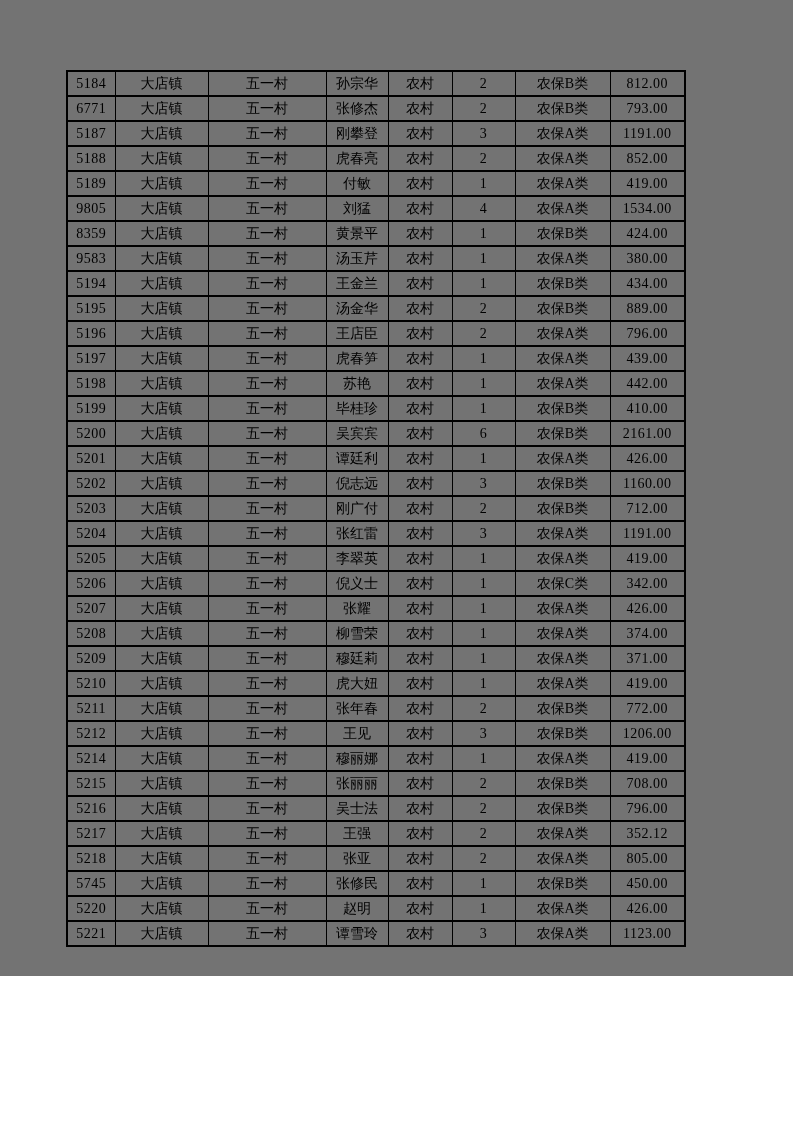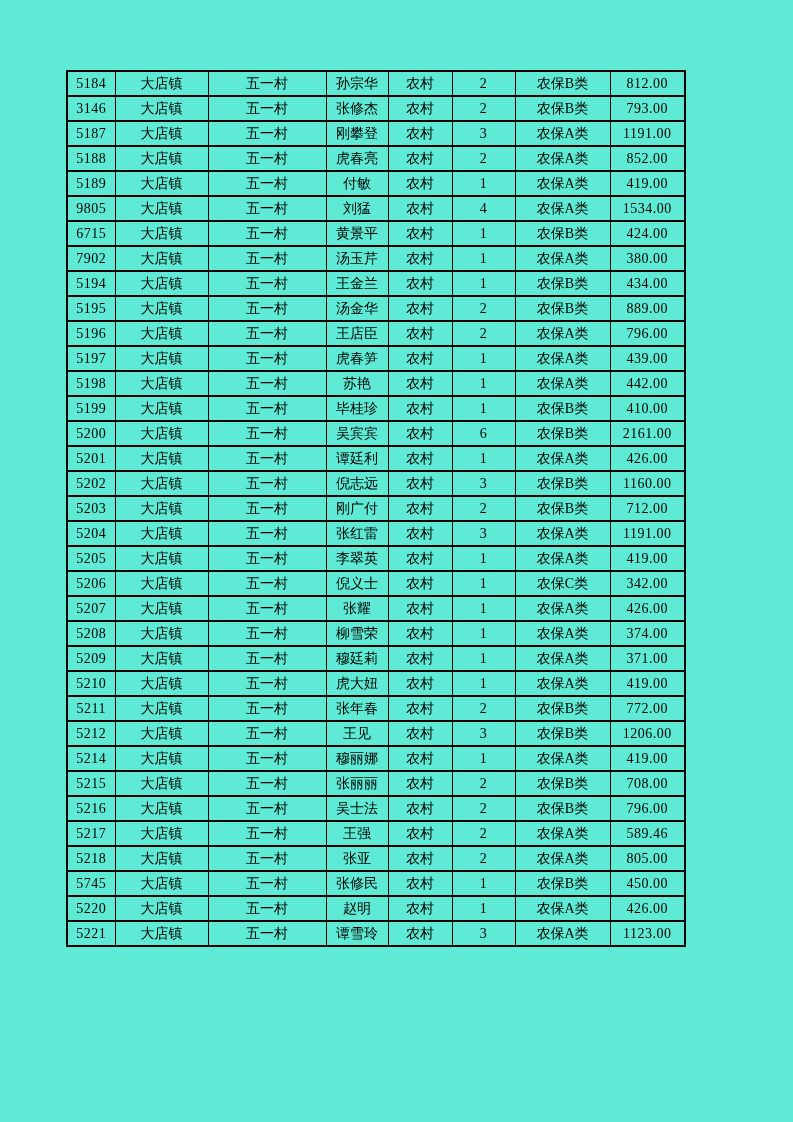--- a/index.html
+++ b/index.html
@@ -12,22 +12,22 @@
     background: #ffffff;
     position: relative;
     overflow: hidden;
     font-family: "Liberation Serif", "DejaVu Serif", serif;
   }
   .page {
     position: absolute;
     left: 0;
     top: 0;
     width: 793px;
-    height: 1122px;
-    background: #5eead4;
+    height: 976px;
+    background: #737373;
   }
   table.roster {
     position: absolute;
     left: 66px;
     top: 70px;
     width: 618px;
     border-collapse: collapse;
     table-layout: fixed;
     border: 2px solid #000000;
   }
@@ -79,21 +79,21 @@
           <td class="cell-id">5184</td>
           <td class="cell-town">大店镇</td>
           <td class="cell-village">五一村</td>
           <td class="cell-name">孙宗华</td>
           <td class="cell-residence">农村</td>
           <td class="cell-count">2</td>
           <td class="cell-category">农保B类</td>
           <td class="cell-amount">812.00</td>
         </tr>
         <tr>
-          <td class="cell-id">3146</td>
+          <td class="cell-id">6771</td>
           <td class="cell-town">大店镇</td>
           <td class="cell-village">五一村</td>
           <td class="cell-name">张修杰</td>
           <td class="cell-residence">农村</td>
           <td class="cell-count">2</td>
           <td class="cell-category">农保B类</td>
           <td class="cell-amount">793.00</td>
         </tr>
         <tr>
           <td class="cell-id">5187</td>
@@ -129,31 +129,31 @@
           <td class="cell-id">9805</td>
           <td class="cell-town">大店镇</td>
           <td class="cell-village">五一村</td>
           <td class="cell-name">刘猛</td>
           <td class="cell-residence">农村</td>
           <td class="cell-count">4</td>
           <td class="cell-category">农保A类</td>
           <td class="cell-amount">1534.00</td>
         </tr>
         <tr>
-          <td class="cell-id">6715</td>
+          <td class="cell-id">8359</td>
           <td class="cell-town">大店镇</td>
           <td class="cell-village">五一村</td>
           <td class="cell-name">黄景平</td>
           <td class="cell-residence">农村</td>
           <td class="cell-count">1</td>
           <td class="cell-category">农保B类</td>
           <td class="cell-amount">424.00</td>
         </tr>
         <tr>
-          <td class="cell-id">7902</td>
+          <td class="cell-id">9583</td>
           <td class="cell-town">大店镇</td>
           <td class="cell-village">五一村</td>
           <td class="cell-name">汤玉芹</td>
           <td class="cell-residence">农村</td>
           <td class="cell-count">1</td>
           <td class="cell-category">农保A类</td>
           <td class="cell-amount">380.00</td>
         </tr>
         <tr>
           <td class="cell-id">5194</td>
@@ -376,21 +376,21 @@
           <td class="cell-amount">796.00</td>
         </tr>
         <tr>
           <td class="cell-id">5217</td>
           <td class="cell-town">大店镇</td>
           <td class="cell-village">五一村</td>
           <td class="cell-name">王强</td>
           <td class="cell-residence">农村</td>
           <td class="cell-count">2</td>
           <td class="cell-category">农保A类</td>
-          <td class="cell-amount">589.46</td>
+          <td class="cell-amount">352.12</td>
         </tr>
         <tr>
           <td class="cell-id">5218</td>
           <td class="cell-town">大店镇</td>
           <td class="cell-village">五一村</td>
           <td class="cell-name">张亚</td>
           <td class="cell-residence">农村</td>
           <td class="cell-count">2</td>
           <td class="cell-category">农保A类</td>
           <td class="cell-amount">805.00</td>

